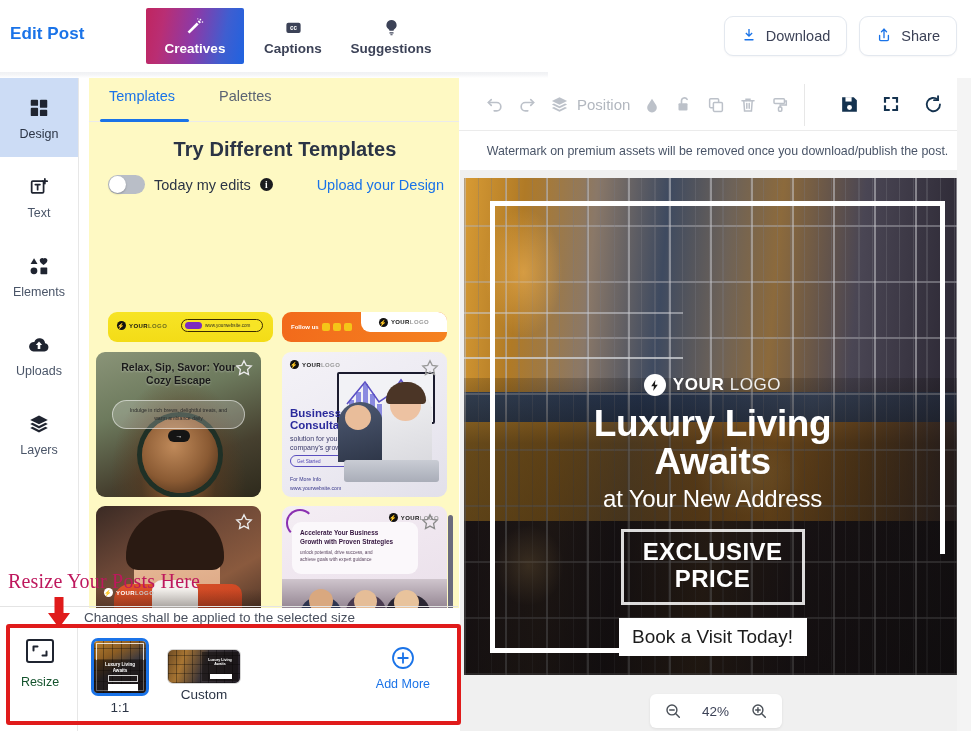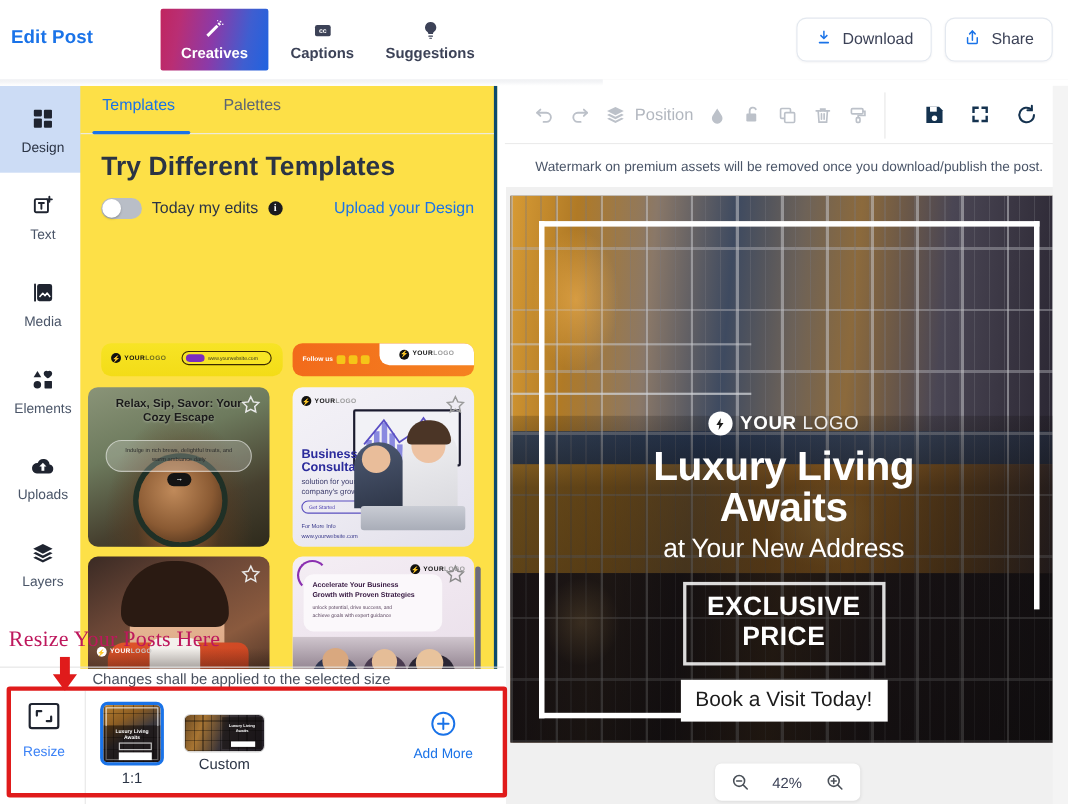--- a/index.html
+++ b/index.html
@@ -59,30 +59,30 @@
     height:79px; display:flex; flex-direction:column; align-items:center;
     justify-content:center; gap:6px; cursor:pointer; color:#4a5568;
   }
   .rail-item .rlabel { font-size:12.5px; color:#4a5568; }
   .rail-item.active { background:#ccdcf5; }
   .rail-item.active .rlabel { color:#2b3445; font-weight:500; }
   .rail-ic { height:26px; display:flex; align-items:center; justify-content:center; }
 
   
   .panel {
-    position:absolute; left:73px; top:78px; width:379px; height:530px;
-    background:#fde047; border-right:3px solid #0c4a6e; overflow:hidden;
+    position:absolute; left:89px; top:78px; width:379px; height:530px;
+    background:#fef9c3; border-right:6px solid #0c4a6e; overflow:hidden;
   }
   .ptabs { position:relative; height:44px; display:flex; gap:0; padding-left:18px; }
   .ptab { padding:10px 16px 0 2px; margin-right:26px; font-size:14.5px; color:#5b6474; cursor:pointer; }
   .ptab.active { color:#1a73e8; font-weight:500; }
   .ptab-underline { position:absolute; left:11px; top:41px; width:89px; height:3px; background:#1a73e8; border-radius:2px; }
   .ptabs-rule { position:absolute; left:0; top:43px; width:379px; height:1px; background:#ebebeb; }
 
-  .ptitle { padding:16px 0 0 19px; font-size:24px; font-weight:600; color:#2b3445; letter-spacing:.1px; }
+  .ptitle { padding:16px 0 0 19px; font-size:20px; font-weight:600; color:#2b3445; letter-spacing:.1px;text-align:center; }
 
   .prow {
     display:flex; align-items:center; padding:14px 18px 0 19px; gap:9px;
   }
   .toggle {
     width:37px; height:19px; border-radius:11px; background:#b9bec7; position:relative; cursor:pointer; flex:0 0 auto;
   }
   .toggle .knob { position:absolute; left:1px; top:1px; width:17px; height:17px; border-radius:50%; background:#fff; box-shadow:0 1px 2px rgba(0,0,0,.25); }
   .keep-label { font-size:14.5px; color:#2b3445; }
   .info-dot {
@@ -119,21 +119,21 @@
   }
 
   
   .resize-sep { position:absolute; left:0; top:606px; width:458px; height:1px; background:#e4e4e4; }
   .resize-note { position:absolute; left:84px; top:610px; font-size:13.5px; color:#49505e; }
   .resize-zone { position:absolute; left:0; top:628px; width:458px; height:103px; background:#fff; }
   .resize-btn {
     position:absolute; left:15px; top:10px; width:50px;
     display:flex; flex-direction:column; align-items:center; gap:7px; cursor:pointer;
   }
-  .resize-btn .rlabel { font-size:12.5px; color:#3b82f6; }
+  .resize-btn .rlabel { font-size:12.5px; color:#14532d; }
   .resize-divider { position:absolute; left:77px; top:0px; width:1px; height:103px; background:#e7e7e7; }
   .size-item { position:absolute; display:flex; flex-direction:column; align-items:center; gap:4px; cursor:pointer; }
   .size-item .slabel { font-size:13.5px; color:#2b3445; }
   .thumb-1 {
     width:58px; height:58px; border-radius:7px; border:3px solid #1a73e8; overflow:hidden; position:relative;
   }
   .thumb-c {
     width:72px; height:33px; border-radius:5px; overflow:hidden; position:relative;
     box-shadow:0 0 0 1px #d6d6d6;
   }
@@ -274,30 +274,20 @@
     </div>
     <div class="rail-item">
       <span class="rail-ic">
         <svg width="22" height="22" viewBox="0 0 24 24" fill="none" stroke="#1f2430" stroke-width="1.9">
             <rect x="4" y="5.5" width="13" height="13" rx="1.3"></rect>
             <path d="M8 9.4h5M10.5 9.4v5.6" stroke-linecap="round"></path>
             <path d="M18.4 3.2v5M15.9 5.7h5" stroke-linecap="round"></path>
           </svg>
       </span>
       <span class="rlabel">Text</span>
-    </div>
-    <div class="rail-item">
-      <span class="rail-ic">
-        <svg width="22" height="22" viewBox="0 0 24 24" fill="none" stroke="#1f2430" stroke-width="1.9">
-            <path d="M4.2 4v16" stroke-linecap="round"></path>
-            <rect x="7.2" y="4.4" width="13" height="15.2" rx="1.4" fill="#1f2430"></rect>
-            <path d="M8.6 16.4l3.3-3.7 2.2 2.4 2.1-2.7 3 4" stroke="#fff" stroke-width="1.5" fill="none" stroke-linejoin="round"></path>
-          </svg>
-      </span>
-      <span class="rlabel">Media</span>
     </div>
     <div class="rail-item">
       <span class="rail-ic">
         <svg width="22" height="22" viewBox="0 0 24 24" fill="#1f2430">
             <path d="M6.6 3.6 10.4 9.8H2.8z"></path>
             <path d="M17.2 3.4c-1.6 0-2.8 1.2-2.8 2.7 0 2.4 3.1 4.1 4.2 4.9 1.1-.8 4.2-2.5 4.2-4.9 0-1.5-1.2-2.7-2.8-2.7-.6 0-1.1.2-1.4.5-.3-.3-.8-.5-1.4-.5z" transform="translate(-1.6,0)"></path>
             <circle cx="6.5" cy="17.2" r="3.7"></circle>
             <rect x="13.6" y="13.5" width="7.4" height="7.4" rx=".6"></rect>
           </svg>
       </span>

